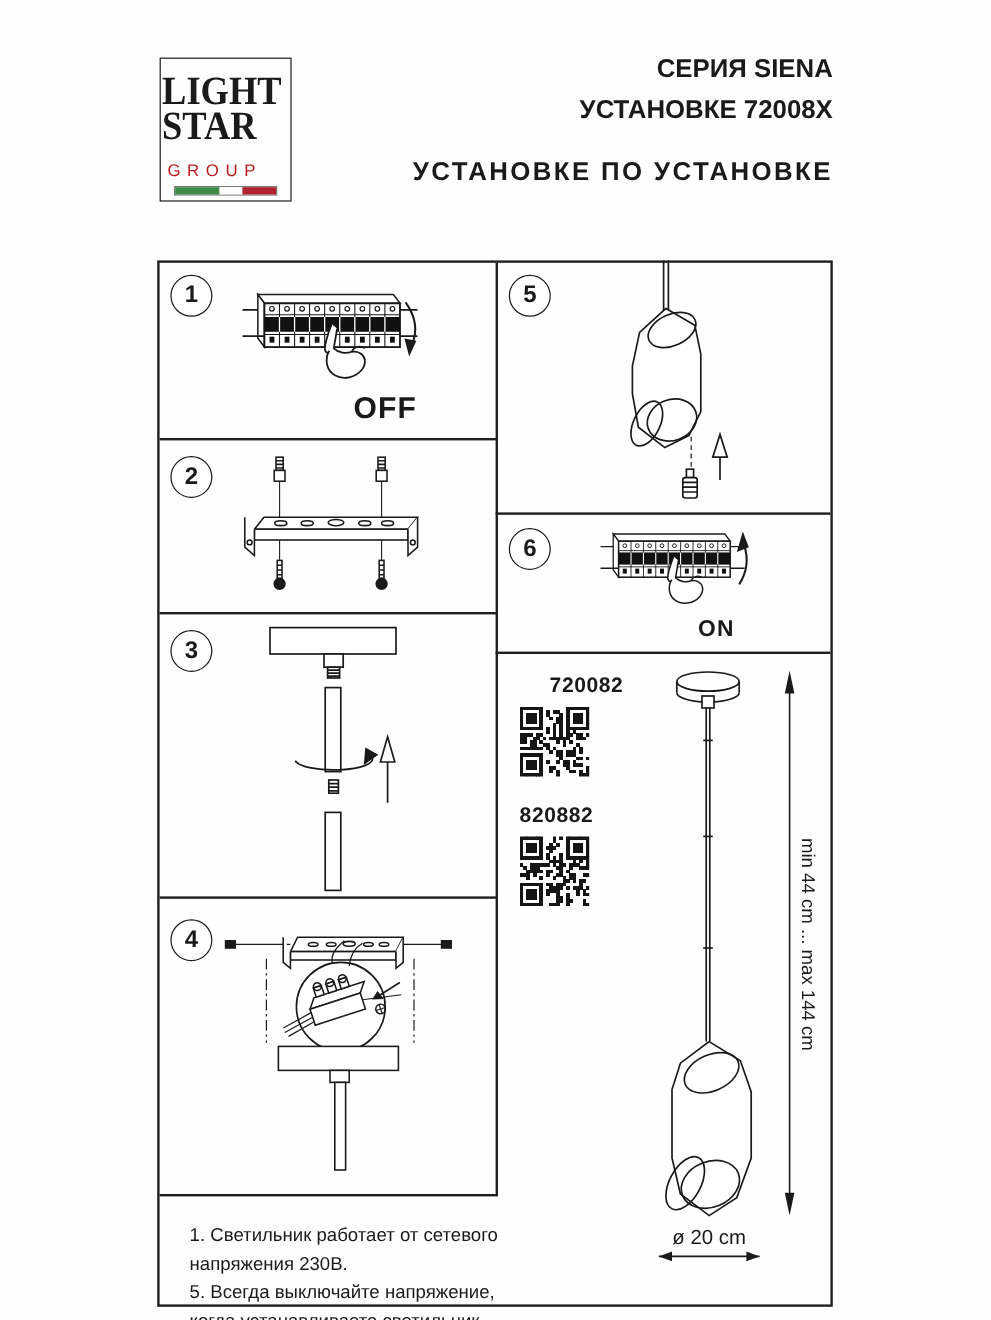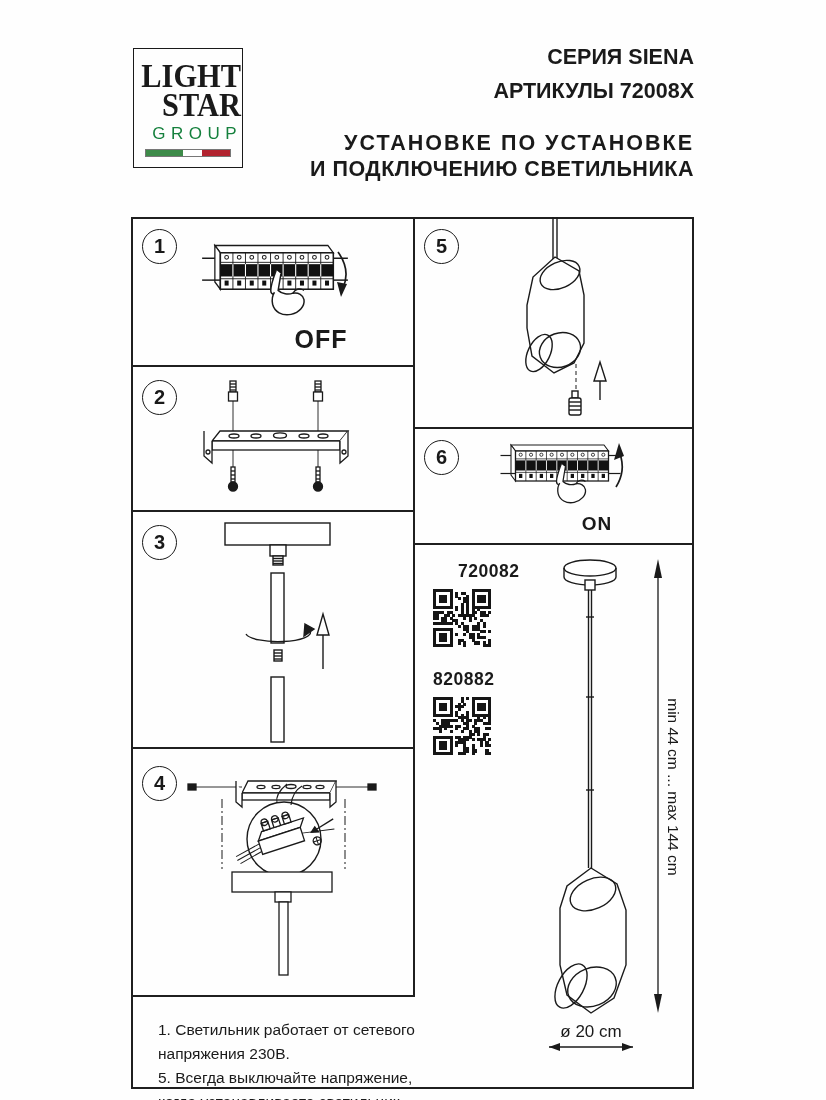--- a/index.html
+++ b/index.html
@@ -3,24 +3,24 @@
 <meta charset="utf-8">
 <style>
   html,body{margin:0;padding:0;background:#fff;}
   .page{position:relative;width:826px;height:1100px;background:#fefefe;overflow:hidden;
         font-family:"Liberation Sans",sans-serif;color:#1a1a1a;}
   svg{display:block;}
   svg text{font-family:"Liberation Sans",sans-serif;fill:#1a1a1a;}
   .abs{position:absolute;}
   
   .logo-box{position:absolute;left:133px;top:48px;width:110px;height:120px;
-            border:1.6px solid #1a1a1a;box-sizing:border-box;text-align:right;}
+            border:1.6px solid #1a1a1a;box-sizing:border-box;text-align:left;}
   .logo-word{font-family:"Liberation Serif",serif;font-weight:700;font-size:31px;
              line-height:0.95;letter-spacing:0;transform:scale(0.98,1.08);}
-  .logo-group{font-size:17px;letter-spacing:5.5px;margin-top:4px;text-indent:5.5px;color:#15803d;}
+  .logo-group{font-size:14px;letter-spacing:5.5px;margin-top:14px;text-indent:5.5px;color:#b91c1c;}
   .flag{display:flex;width:86px;height:8px;margin:5px auto 0;border:1px solid #777;box-sizing:border-box;}
   .flag span{height:100%;}
   
   .hdr{position:absolute;right:132px;font-weight:700;font-size:21.5px;white-space:nowrap;}
   
   .grid{position:absolute;left:131px;top:217px;width:563px;height:872px;
         border:2px solid #1f1f1f;box-sizing:border-box;}
   .vl,.hl{position:absolute;background:#1f1f1f;}
   .badge{position:absolute;width:35px;height:35px;border:1.7px solid #1a1a1a;border-radius:50%;
          display:flex;align-items:center;justify-content:center;font-size:20px;font-weight:600;
@@ -107,23 +107,22 @@
     <div class="logo-word">STAR</div>
     <div class="logo-group">GROUP</div>
     <div class="flag">
       <span style="width:44%;background:#3d8b49"></span>
       <span style="width:23%;background:#ffffff"></span>
       <span style="width:33%;background:#b2232f"></span>
     </div>
   </div>
 
   <div class="hdr" style="top:45px">СЕРИЯ SIENA</div>
-  <div class="hdr" style="top:79px">АРТИКУЛЫ 72008X</div>
+  <div class="hdr" style="top:79px">УСТАНОВКЕ 72008X</div>
   <div class="hdr" style="top:131px;letter-spacing:2px">УСТАНОВКЕ ПО УСТАНОВКЕ</div>
-  <div class="hdr" style="top:157px;letter-spacing:0.5px">И ПОДКЛЮЧЕНИЮ СВЕТИЛЬНИКА</div>
 
   <div class="grid">
     <div class="vl" style="left:280px;top:0;width:2px;height:776px"></div>
     <div class="hl" style="left:0;top:146px;width:282px;height:2px"></div>
     <div class="hl" style="left:0;top:291px;width:282px;height:2px"></div>
     <div class="hl" style="left:0;top:528px;width:282px;height:2px"></div>
     <div class="hl" style="left:0;top:776px;width:282px;height:2px"></div>
     <div class="hl" style="left:280px;top:208px;width:279px;height:2px"></div>
     <div class="hl" style="left:280px;top:324px;width:279px;height:2px"></div>
   </div>

